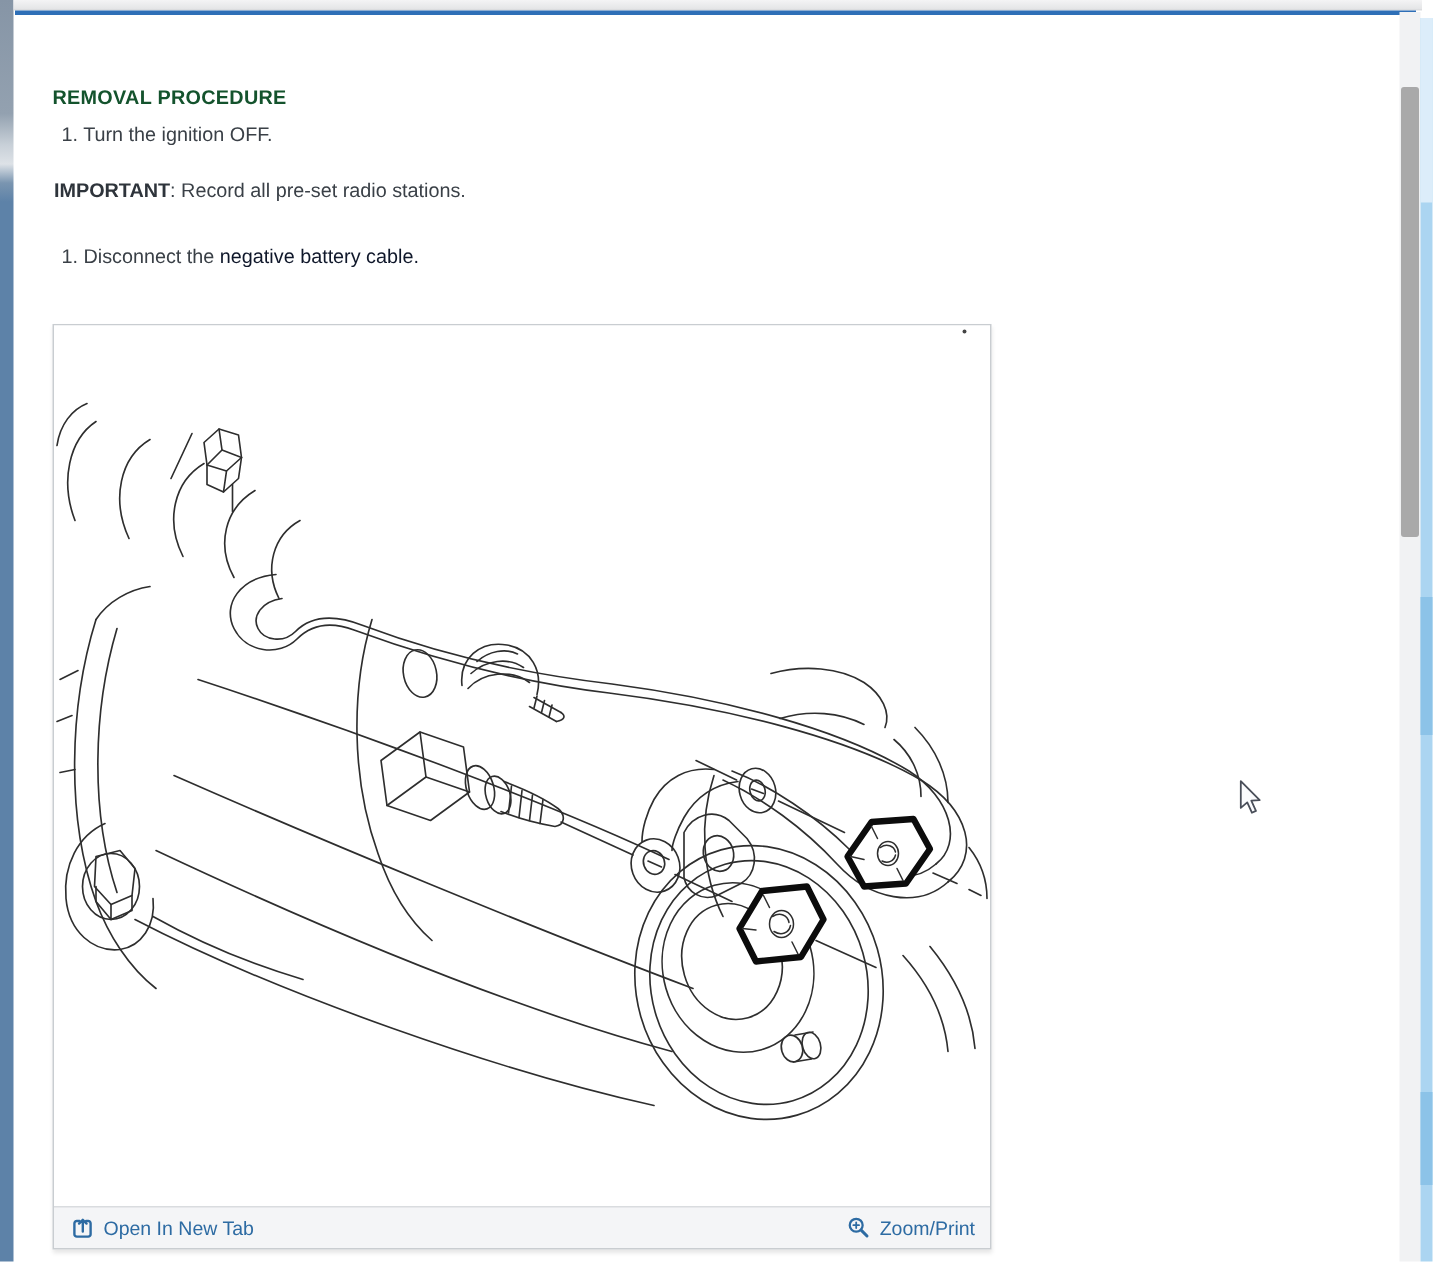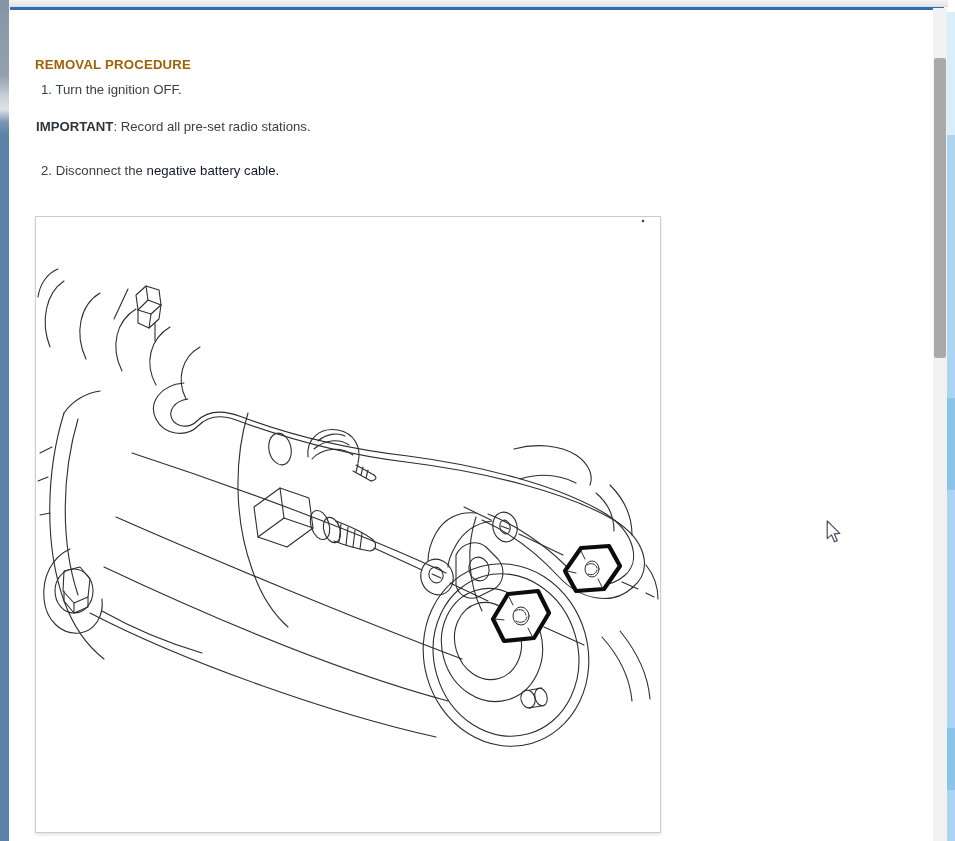--- a/index.html
+++ b/index.html
@@ -41,21 +41,21 @@
   .right-strip .patch2{position:absolute;left:0;top:716px;width:8px;height:62px;background:#8cc3e8;}
   
   .content{position:absolute;left:0;top:0;width:947px;height:841px;}
   .page-title{
     position:absolute;left:35px;top:16px;margin:0;
     font-size:13.5px;font-weight:700;letter-spacing:.3px;color:#333a42;
   }
   .page-title .t-blue{color:#1d5fb0;}
   .sub-heading{
     position:absolute;left:35px;top:57px;margin:0;
-    font-size:13.2px;font-weight:700;letter-spacing:.2px;color:#a16207;text-align:right;
+    font-size:13.2px;font-weight:700;letter-spacing:.2px;color:#14532d;text-align:right;
   }
   .step{position:absolute;left:38px;margin:3px;font-size:13.2px;color:#3a4047;}
   .step-1{top:79px;}
   .important{position:absolute;left:36px;top:119px;margin:0;font-size:13.2px;color:#3a4047;text-align:right;}
   .important b{color:#2e343b;}
   .step-2{top:160px;}
   .link{color:#0f172a;text-decoration:none;cursor:pointer;}
   
   .figure{
     position:absolute;left:35px;top:216px;width:624px;height:615px;
@@ -83,21 +83,21 @@
 
 <main class="content">
 
 
   <h2 class="sub-heading">REMOVAL PROCEDURE</h2>
 
   <p class="step step-1">1. Turn the ignition OFF.</p>
 
   <p class="important"><b>IMPORTANT</b><span>: Record all pre-set radio stations.</span></p>
 
-  <p class="step step-2"><span>2. Disconnect the </span><a class="link">negative battery cable.</a></p>
+  <p class="step step-2"><span>1. Disconnect the </span><a class="link">negative battery cable.</a></p>
 
   <div class="figure">
     <div class="figure-canvas">
       <svg width="624" height="587" viewBox="0 0 624 587">
         <g fill="none" stroke="#2e2e2e" stroke-width="1.1" stroke-linecap="round" stroke-linejoin="round">
 
           <circle cx="607" cy="4" r="1.3" fill="#444" stroke="none"></circle>
 
           <path d="M2 80 C 4 66 12 56 22 52"></path>
           <path d="M14 130 C 4 104 10 76 28 64"></path>
@@ -217,20 +217,41 @@
           <path d="M545 334 L 549 342 M 531 354 L 540 356 M 566 370 L 562 362"></path>
           <ellipse cx="556" cy="352" rx="7" ry="8"></ellipse>
           <path d="M551 348 C 555 345 560 347 561 351 M 552 357 C 556 359 560 357 561 353"></path>
           <path d="M473 380 L 477 388 M 459 402 L 468 403 M 496 419 L 492 411"></path>
           <ellipse cx="485" cy="399" rx="8" ry="9"></ellipse>
           <path d="M479 394 C 484 391 489 393 490 398 M 480 404 C 485 407 490 405 491 400"></path>
         </g>
       </svg>
     </div>
 
+    <div class="figure-bar">
+      <a class="fig-link">
+        <span>
+          <svg width="15" height="15" viewBox="0 0 15 15" fill="none" stroke="#2d6ba3" stroke-width="1.6" stroke-linecap="round" stroke-linejoin="round">
+            <path d="M5 3 H3.2 A1.6 1.6 0 0 0 1.6 4.6 V11.8 A1.6 1.6 0 0 0 3.2 13.4 H10.8 A1.6 1.6 0 0 0 12.4 11.8 V4.6 A1.6 1.6 0 0 0 10.8 3 H9.4"></path>
+            <path d="M7.2 10 V2.3 M4.7 4.7 L7.2 2.2 L9.7 4.7"></path>
+          </svg>
+        </span>
+        <span>Open In New Tab</span>
+      </a>
+      <a class="fig-link">
+        <span>
+          <svg width="15" height="15" viewBox="0 0 15 15" fill="none" stroke="#2d6ba3" stroke-linecap="round">
+            <circle cx="5.8" cy="5.8" r="4.3" stroke-width="1.5"></circle>
+            <path d="M9.1 9.1 L13 13" stroke-width="2"></path>
+            <path d="M3.9 5.8 H7.7 M5.8 3.9 V7.7" stroke-width="1.2"></path>
+          </svg>
+        </span>
+        <span>Zoom/Print</span>
+      </a>
+    </div>
   </div>
 </main>
 
 <div class="scroll-track">
   <div class="scroll-thumb"></div>
 </div>
 <div class="right-strip">
   <div class="pale"></div>
   <div class="patch1"></div>
   <div class="patch2"></div>

